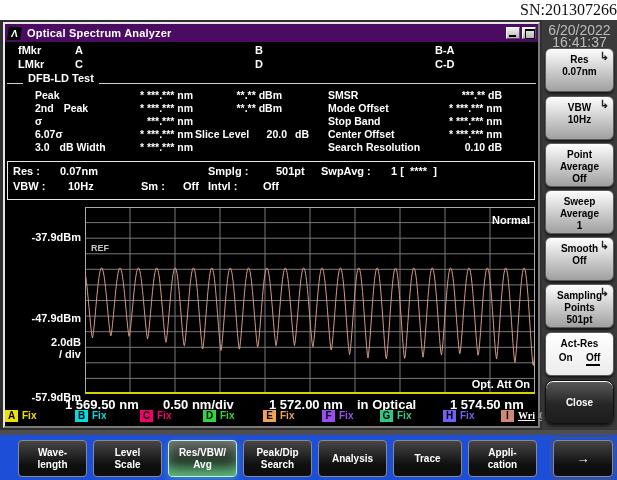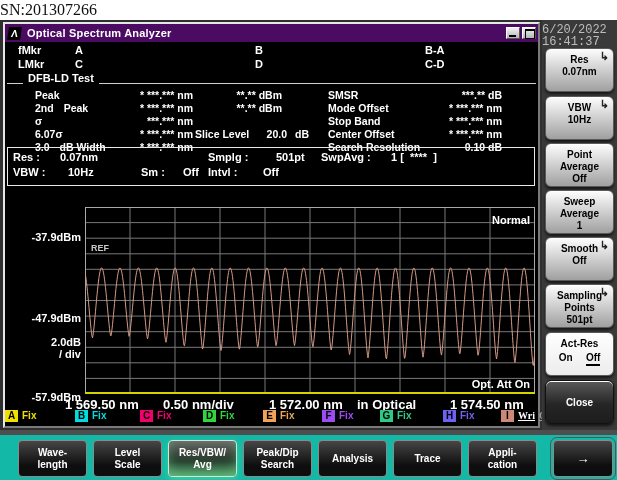--- a/index.html
+++ b/index.html
@@ -1,55 +1,55 @@
 <!DOCTYPE html>
 <html><head>
 <meta charset="utf-8">
 <style>
   html,body{margin:0;padding:0;background:#fff;}
   #app{position:relative;width:617px;height:480px;background:#fff;overflow:hidden;
        font-family:"Liberation Sans",sans-serif;}
-  .sn{position:absolute;left:0;top:0;width:617px;height:28px;text-align:left;
+  .sn{position:absolute;left:0;top:0;width:617px;height:28px;text-align:right;
       font-family:"Liberation Serif",serif;font-size:16px;color:#111;line-height:20px;}
   .device{position:absolute;left:0;top:20px;width:617px;height:460px;background:#2f2f2f;}
 
   
   .window{position:absolute;left:3px;top:2px;width:537px;height:406px;
           border:2px solid;border-color:#e6e6e6 #7a7a7a #7a7a7a #e6e6e6;background:#000;box-sizing:border-box;}
   .titlebar{position:relative;height:18px;background:#4c0b62;display:flex;align-items:center;padding:0 2px;}
   .tb-logo{width:13px;height:13px;background:#000;color:#fff;font-size:10px;font-weight:bold;
            display:flex;align-items:center;justify-content:center;margin-left:1px;transform:skewX(-8deg);}
   .tb-title{color:#fff;font-size:11px;font-weight:bold;margin-left:6px;letter-spacing:.2px;}
   .tb-btns{margin-left:auto;display:flex;gap:2px;}
   .tb-btn{width:14px;height:12px;background:linear-gradient(180deg,#f2f2f2,#b5b5b5);
           border:1px solid;border-color:#fff #555 #555 #fff;position:relative;box-sizing:border-box;}
   .glyph-min{position:absolute;left:2px;bottom:1px;width:7px;height:2px;background:#000;}
   .glyph-max{position:absolute;left:2px;top:1px;width:8px;height:7px;border:1px solid #000;border-top-width:2px;}
 
   .content{position:relative;width:533px;height:384px;background:#000;color:#fff;font-weight:bold;}
   .content span{position:absolute;white-space:pre;}
 
   .mrow{position:absolute;left:0;width:100%;height:14px;font-size:11px;}
-  .m-name{left:13px;} .m-a{left:70px;} .m-b{left:250px;} .m-d{left:392px;padding-left:28px;}
+  .m-name{left:13px;} .m-a{left:70px;} .m-b{left:250px;} .m-d{left:402px;padding-left:28px;}
 
   .dfb-title{position:absolute;left:2px;right:2px;top:30px;display:flex;align-items:flex-end;font-size:11px;color:#fff;}
   .dfb-title .dash{width:16px;height:0;border-top:1px solid #cfcfcf;}
   .dfb-title .lbl{padding:0 5px;position:static;}
   .dfb-title .line{flex:1;height:0;border-top:1px solid #cfcfcf;}
 
   .dfb-row{position:absolute;left:0;width:100%;height:13px;font-size:10.5px;}
   .dlwrap{left:30px;display:flex;gap:10px;}
   .dlwrap b{font-weight:bold;}
   .dv1{left:100px;width:88px;text-align:right;}
   .dv2{left:205px;width:72px;text-align:right;}
   .dsl{left:190px;} .dsv{left:250px;width:32px;text-align:right;} .dsu{left:290px;}
   .drl{left:323px;}
   .drv{left:415px;width:82px;text-align:right;}
 
-  .statusbox{position:absolute;left:2px;top:105px;width:526px;height:37px;border:1px solid #e8e8e8;font-size:11px;}
+  .statusbox{position:absolute;left:2px;top:119px;width:526px;height:37px;border:1px solid #e8e8e8;font-size:11px;}
   .st-r1{top:3px;} .st-r2{top:18px;}
   .s-res-l{left:5px;} .s-res-v{left:52px;}
   .s-smp-l{left:200px;} .s-smp-v{left:268px;}
   .s-swp-l{left:313px;} .s-swp-v{left:383px;}
   .s-vbw-l{left:5px;} .s-vbw-v{left:60px;}
   .s-sm-l{left:133px;} .s-sm-v{left:175px;}
   .s-int-l{left:200px;} .s-int-v{left:255px;}
   .statusbox span{top:inherit;}
   .statusbox .st-r1 span{top:0;} .statusbox .st-r2 span{top:0;}
   .st-row{position:absolute;left:0;width:100%;height:14px;}
@@ -64,33 +64,33 @@
   .legend{position:absolute;left:0;top:367px;width:533px;height:14px;}
   .leg-item{position:absolute;top:0;height:13px;display:flex;align-items:center;white-space:nowrap;}
   .leg-box{width:13px;height:12px;color:#000;font-size:10px;font-weight:bold;display:flex;
            align-items:center;justify-content:center;}
   .leg-state{font-size:10px;font-weight:bold;margin-left:4px;}
   .leg-state2{font-size:10px;font-weight:bold;margin-left:4px;color:#9a9a9a;}
   .u{text-decoration:underline;font-family:Liberation Serif, serif;}
 
   
   .sidepanel{position:absolute;left:542px;top:0;width:75px;height:417px;background:#3a3a3a;}
-  .clock{position:absolute;top:4px;left:0;width:100%;text-align:left;color:#bdbdbd;font-size:12px;line-height:12px;font-family:Liberation Mono, monospace;}
+  .clock{position:absolute;top:4px;left:0;width:100%;text-align:center;color:#bdbdbd;font-size:14px;line-height:12px;}
   .skey{position:absolute;left:3px;width:69px;box-sizing:border-box;border-radius:6px;
         background:linear-gradient(180deg,#fdfdfd 0%,#d6d6d6 42%,#a0a0a0 100%);
         border:1px solid #5a5a5a;box-shadow:0 2px 3px rgba(0,0,0,.65),inset 0 1px 0 #fff;
         color:#000;font-size:10px;font-weight:bold;text-align:center;padding-top:5px;line-height:12px;}
-  .skey.dark{background:linear-gradient(180deg,#5a5a5a,#262626 55%,#1c1c1c);color:#fff;border-color:#111;}
+  .skey.dark{background:linear-gradient(180deg,#5a5a5a,#262626 55%,#1c1c1c);color:#fff;border-color:#111;border-radius:8px;}
   .skey.actres{background:linear-gradient(180deg,#ffffff,#ececec);}
   .sub-arrow{position:absolute;top:1px;right:4px;font-size:11px;font-weight:bold;color:#222;}
   .onoff{display:flex;justify-content:space-around;margin-top:2px;padding:0 6px;}
   .onoff .sel{border-bottom:2px solid #000;}
 
   
-  .bottombar{position:absolute;left:0;top:410px;width:617px;height:50px;background:#14b8a6;}
+  .bottombar{position:absolute;left:0;top:410px;width:617px;height:50px;background:#1d4ed8;}
   .bb-strip{position:absolute;left:0;top:0;width:617px;height:5px;background:#4e4e4e;}
   .fkey{position:absolute;top:10px;height:37px;box-sizing:border-box;border-radius:4px;
         background:linear-gradient(180deg,#464646,#0e0e0e 70%);border:1px solid #8a8a8a;
         color:#fff;font-size:10px;font-weight:bold;text-align:center;
         display:flex;flex-direction:column;justify-content:center;line-height:12px;}
   .fkey.active{background:linear-gradient(180deg,#6a706b,#1a231c 60%);border-color:#cfe8d6;
         box-shadow:inset 0 -14px 16px -6px rgba(130,255,170,.75),0 3px 8px rgba(120,255,160,.35);}
   .fkey.arrowkey{outline:1px solid #555;outline-offset:2px;font-size:13px;}
 </style>
 </head>

